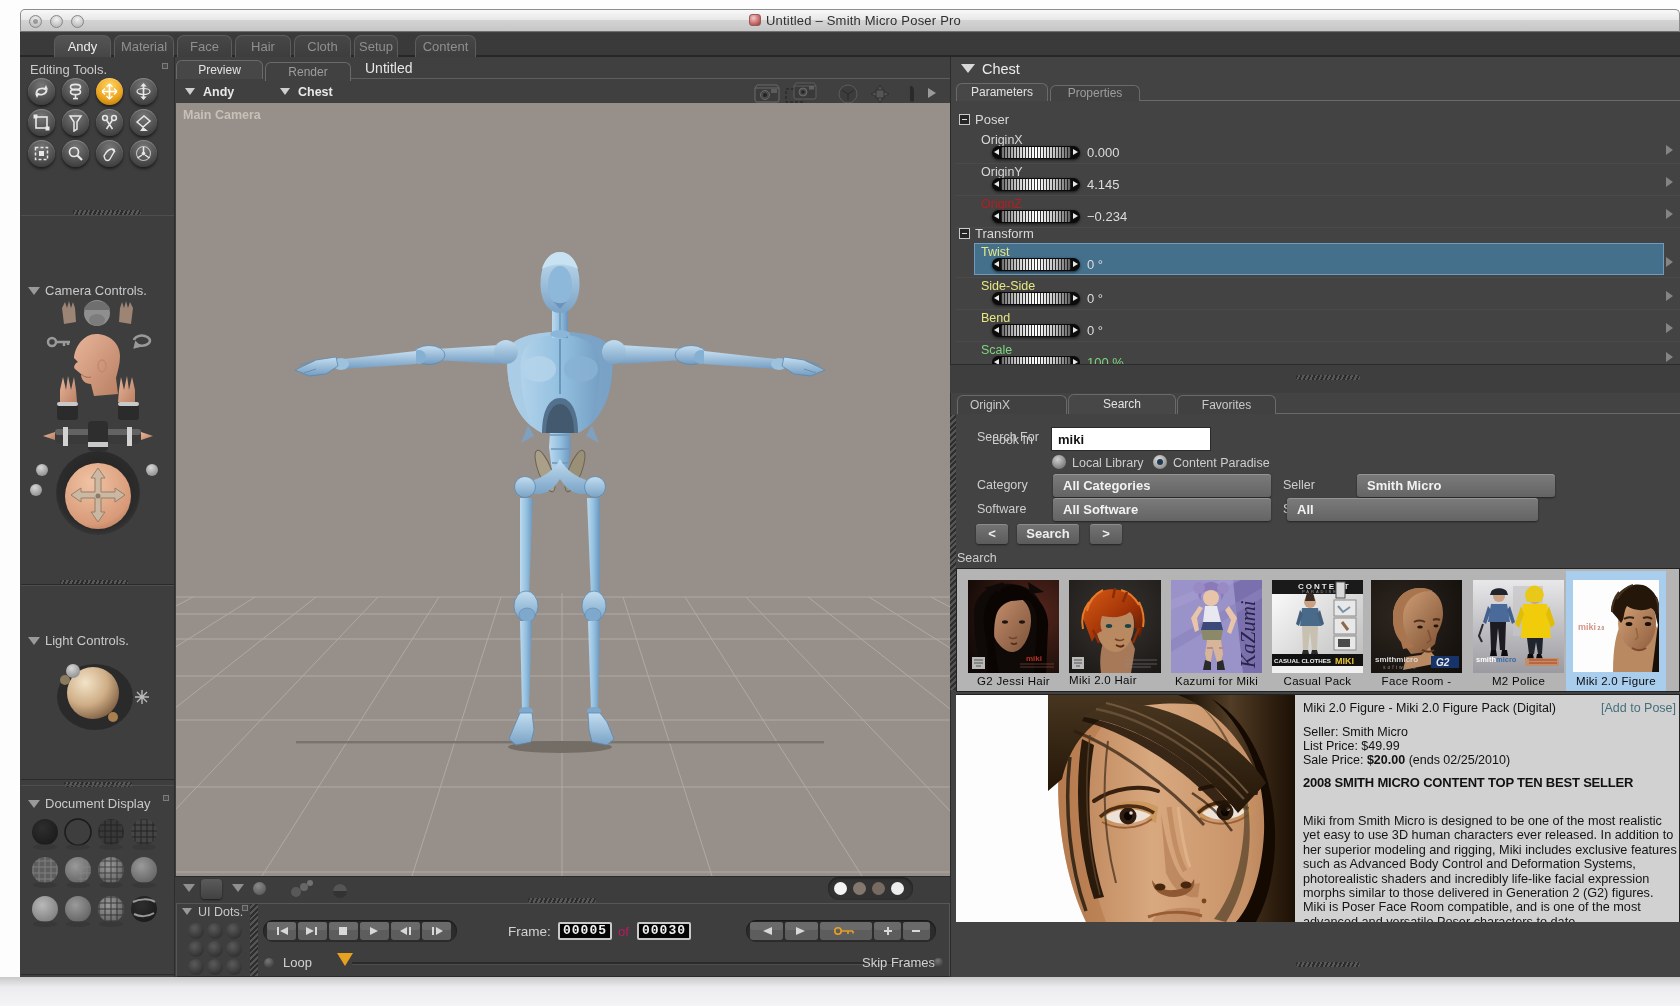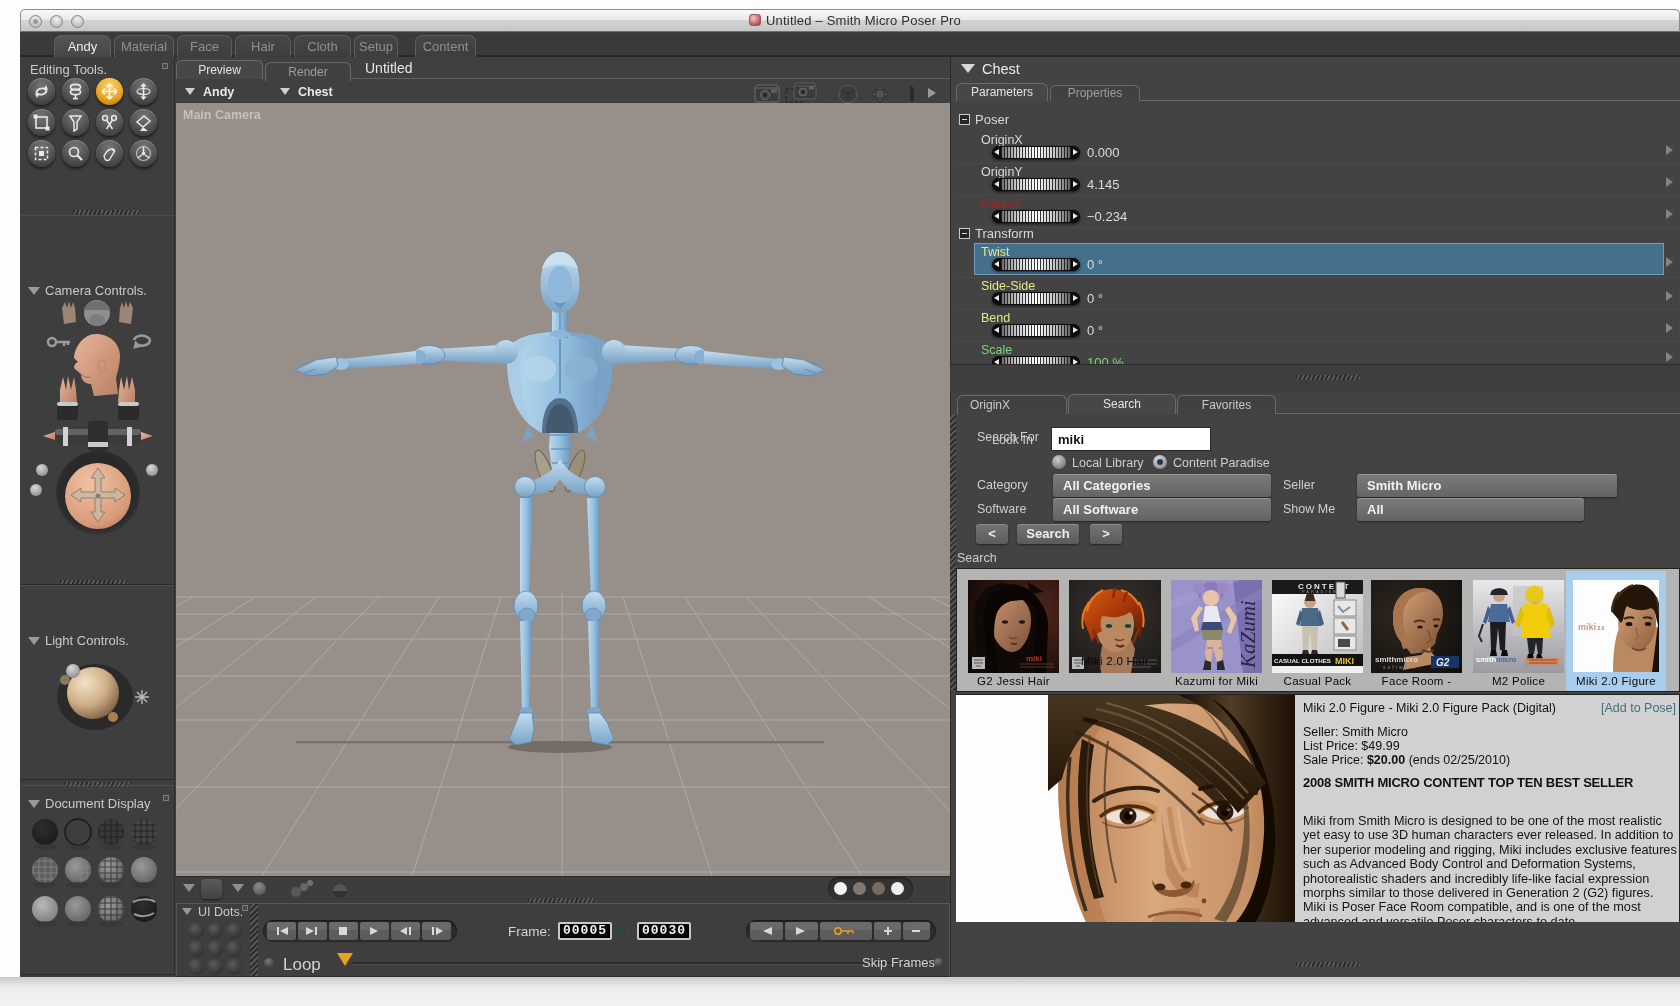--- a/index.html
+++ b/index.html
@@ -560,21 +560,21 @@
   <path d="M10 5h2v8h-2zM21 5v8l-8-4z"></path>
   <path d="M39 5l8 4-8 4zM48 5h2v8h-2z"></path>
   <rect x="72" y="5" width="8" height="8"></rect>
   <path d="M103 5l8 4-8 4z"></path>
   <path d="M140 5v8l-7-4zM142 5h2v8h-2z"></path>
   <path d="M165 5h2v8h-2zM169 5l7 4-7 4z"></path>
  </g>
 </svg>
 <div class="abs" style="left:508px;top:924px;color:#d2d2d2;font-size:13.5px">Frame:</div>
 <div class="lcd" style="left:558px;top:922px;width:54px">00005</div>
-<div class="abs" style="left:618px;top:924px;color:#14532d;font-size:10px">of</div>
+<div class="abs" style="left:618px;top:924px;color:#be185d;font-size:13px">of</div>
 <div class="lcd" style="left:637px;top:922px;width:54px">00030</div>
 <div class="abs" style="left:746px;top:920px;width:190px;height:22px;border-radius:11px;background:#2c2c2c;box-shadow:inset 0 1px 2px #141414"></div>
 <svg class="abs" style="left:750px;top:922px" width="182" height="18" viewBox="0 0 182 18">
  <g>
   <rect x="0" y="0" width="33" height="18" rx="3" fill="#5d5d5d"></rect>
       <rect x="0" y="0" width="33" height="8" rx="3" fill="#6a6a6a"></rect>
   <rect x="35" y="0" width="33" height="18" rx="3" fill="#5d5d5d"></rect>
       <rect x="35" y="0" width="33" height="8" rx="3" fill="#6a6a6a"></rect>
   <rect x="70" y="0" width="52" height="18" rx="3" fill="#5d5d5d"></rect>
       <rect x="70" y="0" width="52" height="8" rx="3" fill="#6a6a6a"></rect>
@@ -587,21 +587,21 @@
   <path d="M22 5v8l-9-4z"></path>
   <path d="M46 5l9 4-9 4z"></path>
   <circle cx="88" cy="9" r="3.2" fill="none" stroke="#e8a020" stroke-width="1.6"></circle>
       <path d="M91 9h12M98 9v3M103 9v2.5" stroke="#e8a020" stroke-width="1.6" fill="none"></path>
   <path d="M134 8h8v2h-8zM137 5h2v8h-2z"></path>
   <path d="M162 8h8v2h-8z"></path>
  </g>
 </svg>
 
 <div class="abs" style="left:264px;top:958px;width:10px;height:10px;border-radius:50%;background:radial-gradient(circle at 40% 30%,#777,#2e2e2e)"></div>
-<div class="abs" style="left:283px;top:955px;color:#d2d2d2;font-size:17px">Loop</div>
+<div class="abs" style="left:283px;top:955px;color:#d2d2d2;font-size:13px">Loop</div>
 <div class="abs" style="left:352px;top:962px;width:580px;height:2px;background:#2b2b2b;box-shadow:0 1px 0 #4d4d4d"></div>
 <div class="abs" style="left:337px;top:953px;width:0;height:0;border-left:8px solid transparent;border-right:8px solid transparent;border-top:13px solid #e8a020"></div>
 <div class="abs" style="left:862px;top:955px;color:#d2d2d2;font-size:13px">Skip Frames</div>
 <div class="abs" style="left:934px;top:958px;width:9px;height:9px;border-radius:50%;background:radial-gradient(circle at 40% 30%,#777,#2e2e2e)"></div>
 
 <div class="abs" style="left:950px;top:57px;width:730px;height:920px;background:#434343;border-left:1px solid #2b2b2b"></div>
 <div class="tri" style="left:961px;top:64px;border-left-width:7px;border-right-width:7px;border-top-width:9px;border-top-color:#d8d8d8"></div>
 <div class="abs" style="left:982px;top:61px;color:#ececec;font-size:14.5px">Chest</div>
 <div class="vtab on" style="left:956px;top:83px;width:92px;height:18px;line-height:17px">Parameters</div>
 <div class="vtab" style="left:1050px;top:85px;width:90px;height:16px;line-height:15px">Properties</div>
@@ -703,25 +703,25 @@
 <div class="abs" style="left:1058px;top:432px;color:#111;font-size:13px;font-weight:bold">miki</div>
 <div class="abs" style="left:992px;top:433px;color:#cecece;font-size:12.5px">Look In</div>
 <div class="abs" style="left:1052px;top:455px;width:14px;height:14px;border-radius:50%;background:radial-gradient(circle at 40% 32%,#cfcfcf,#8a8a8a 60%,#5e5e5e)"></div>
 <div class="abs" style="left:1072px;top:456px;color:#cecece;font-size:12.5px">Local Library</div>
 <div class="abs" style="left:1153px;top:455px;width:14px;height:14px;border-radius:50%;background:radial-gradient(circle at 40% 32%,#dedede,#9a9a9a 65%,#6a6a6a)"></div>
 <div class="abs" style="left:1157px;top:459px;width:6px;height:6px;border-radius:50%;background:#1d3a52"></div>
 <div class="abs" style="left:1173px;top:456px;color:#cecece;font-size:12.5px">Content Paradise</div>
 <div class="abs" style="left:977px;top:478px;color:#cecece;font-size:12.5px">Category</div>
 <div class="drop" style="left:1053px;top:474px;width:218px">All Categories</div>
 <div class="abs" style="left:1283px;top:478px;color:#cecece;font-size:12.5px">Seller</div>
-<div class="drop" style="left:1357px;top:474px;width:260px">Smith Micro</div>
+<div class="drop" style="left:1357px;top:474px;width:198px">Smith Micro</div>
 <div class="abs" style="left:977px;top:502px;color:#cecece;font-size:12.5px">Software</div>
 <div class="drop" style="left:1053px;top:498px;width:218px">All Software</div>
 <div class="abs" style="left:1283px;top:502px;color:#cecece;font-size:12.5px">Show Me</div>
-<div class="drop" style="left:1357px;top:498px;width:227px">All</div>
+<div class="drop" style="left:1287px;top:498px;width:251px">All</div>
 <div class="sbtn" style="left:976px;top:524px;width:32px;line-height:20px">&lt;</div>
 <div class="sbtn" style="left:1017px;top:524px;width:62px;line-height:20px">Search</div>
 <div class="sbtn" style="left:1090px;top:524px;width:32px;line-height:20px">&gt;</div>
 <div class="abs" style="left:957px;top:551px;color:#cecece;font-size:12.5px">Search</div>
 
 <div class="abs" style="left:956px;top:568px;width:724px;height:124px;background:#b4b4b4;border:1px solid #222"></div>
 
 <div class="abs" style="left:1566px;top:571px;width:100px;height:120px;background:#a9cdec"></div>
 
 <svg class="abs" style="left:968px;top:580px" width="91" height="93" viewBox="0 0 91 93">
@@ -903,21 +903,21 @@
  <path d="M46 12c-5 6-7 13-7 20M60 5c-7 2-12 7-16 14M83 17c2 5 3 11 3 16" stroke="#44311e" stroke-width="2" fill="none"></path>
  <ellipse cx="56" cy="44" rx="3.4" ry="2" fill="#180f06"></ellipse>
  <ellipse cx="75" cy="44" rx="3.2" ry="2" fill="#180f06"></ellipse>
  <path d="M51 39c3-2 7-2 10-1M70 38c3-1 7-1 9 1" stroke="#332414" stroke-width="2" fill="none"></path>
  <path d="M63 48l2 9-3 3" stroke="#96653f" stroke-width="1.5" fill="none"></path>
  <path d="M59 68c4 3 10 3 14 0" stroke="#7c462e" stroke-width="2" fill="none"></path>
  <path d="M86 36l-7 56h7z" fill="#180f06"></path>
 </svg>
 
 <div class="abs" style="left:968px;top:675px;width:91px;text-align:center;color:#0a0a0a;font-size:11.5px;letter-spacing:.3px">G2 Jessi Hair</div>
-<div class="abs" style="left:1069px;top:655px;width:92px;text-align:center;color:#0a0a0a;font-size:11.5px;letter-spacing:.3px">Miki 2.0 Hair</div>
+<div class="abs" style="left:1069px;top:674px;width:92px;color:#0a0a0a;font-size:11.5px;letter-spacing:.3px">Miki 2.0 Hair</div>
 <div class="abs" style="left:1171px;top:675px;width:91px;text-align:center;color:#0a0a0a;font-size:11.5px;letter-spacing:.3px">Kazumi for Miki</div>
 <div class="abs" style="left:1272px;top:675px;width:91px;text-align:center;color:#0a0a0a;font-size:11.5px;letter-spacing:.3px">Casual Pack</div>
 <div class="abs" style="left:1371px;top:675px;width:91px;text-align:center;color:#0a0a0a;font-size:11.5px;letter-spacing:.3px">Face Room -</div>
 <div class="abs" style="left:1473px;top:675px;width:91px;text-align:center;color:#0a0a0a;font-size:11.5px;letter-spacing:.3px">M2 Police</div>
 <div class="abs" style="left:1566px;top:675px;width:100px;text-align:center;color:#0a0a0a;font-size:11.5px;letter-spacing:.3px">Miki 2.0 Figure</div>
 
 <div class="abs" style="left:956px;top:694px;width:724px;height:228px;background:#d1d1d1;border:1px solid #222;border-bottom:none"></div>
 <svg class="abs" style="left:956px;top:695px" width="339" height="227" viewBox="0 0 339 227">
  <defs>
   <linearGradient id="fskin" x1="0" y1="0" x2="1" y2="0">

